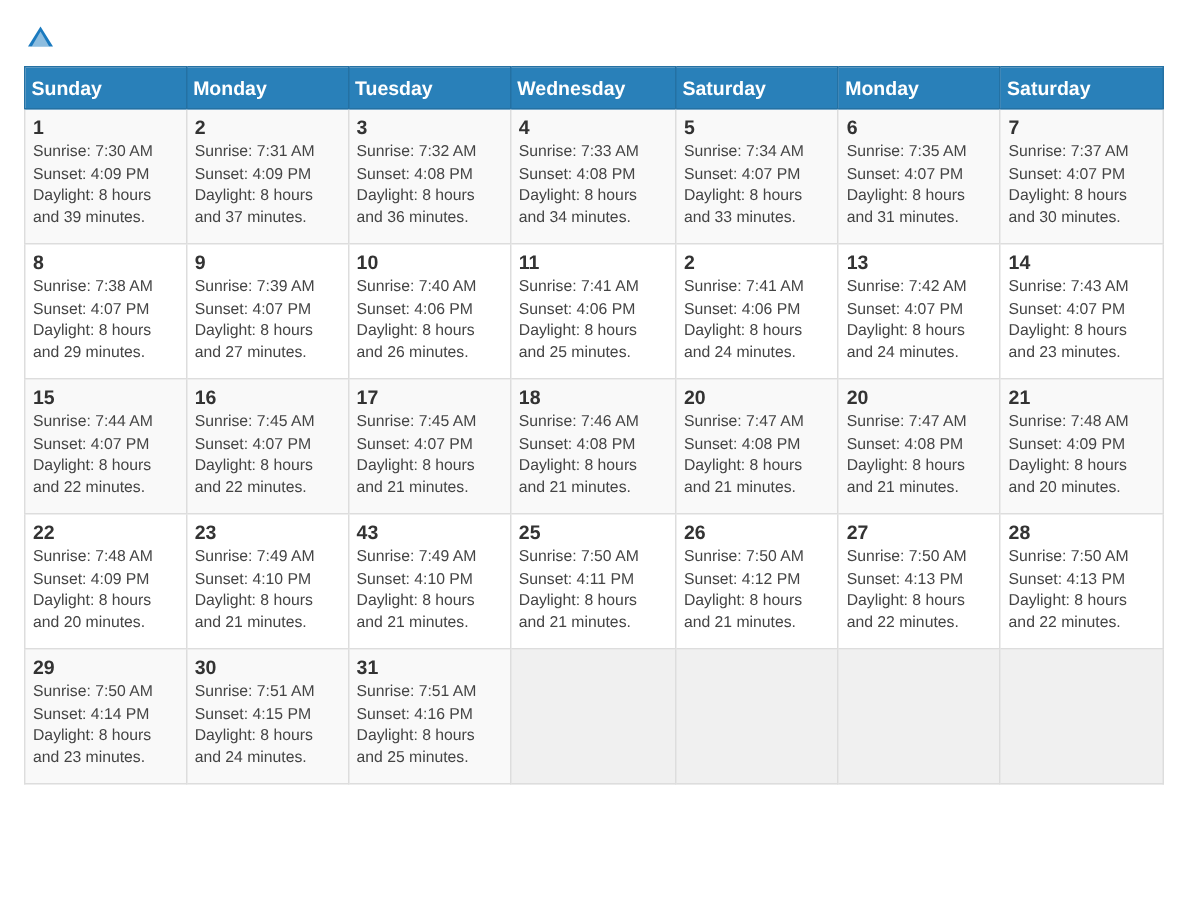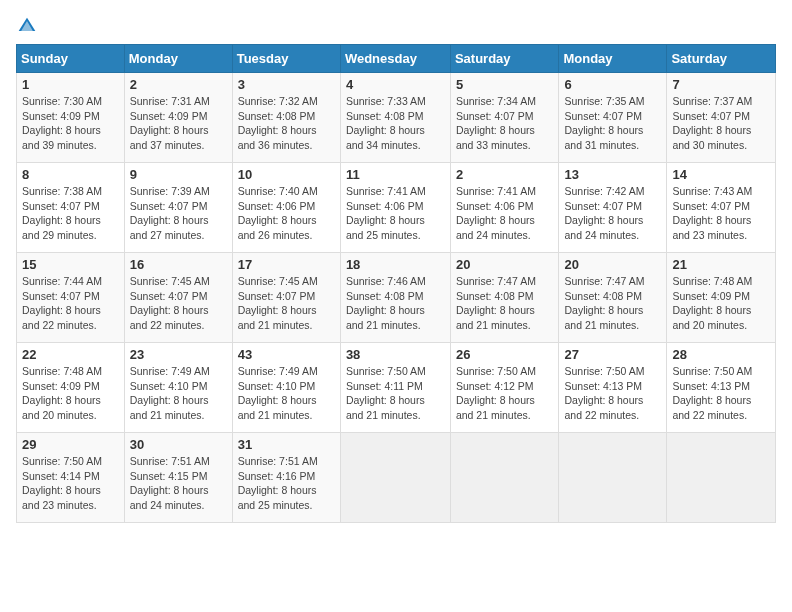--- a/index.html
+++ b/index.html
@@ -219,21 +219,21 @@
         </td>
         <td>
           <span class="day-num">23</span>
           <div class="day-info">Sunrise: 7:49 AM<br>Sunset: 4:10 PM<br>Daylight: 8 hours<br>and 21 minutes.</div>
         </td>
         <td>
           <span class="day-num">43</span>
           <div class="day-info">Sunrise: 7:49 AM<br>Sunset: 4:10 PM<br>Daylight: 8 hours<br>and 21 minutes.</div>
         </td>
         <td>
-          <span class="day-num">38</span>
+          <span class="day-num">25</span>
           <div class="day-info">Sunrise: 7:50 AM<br>Sunset: 4:11 PM<br>Daylight: 8 hours<br>and 21 minutes.</div>
         </td>
         <td>
           <span class="day-num">26</span>
           <div class="day-info">Sunrise: 7:50 AM<br>Sunset: 4:12 PM<br>Daylight: 8 hours<br>and 21 minutes.</div>
         </td>
         <td>
           <span class="day-num">27</span>
           <div class="day-info">Sunrise: 7:50 AM<br>Sunset: 4:13 PM<br>Daylight: 8 hours<br>and 22 minutes.</div>
         </td>

